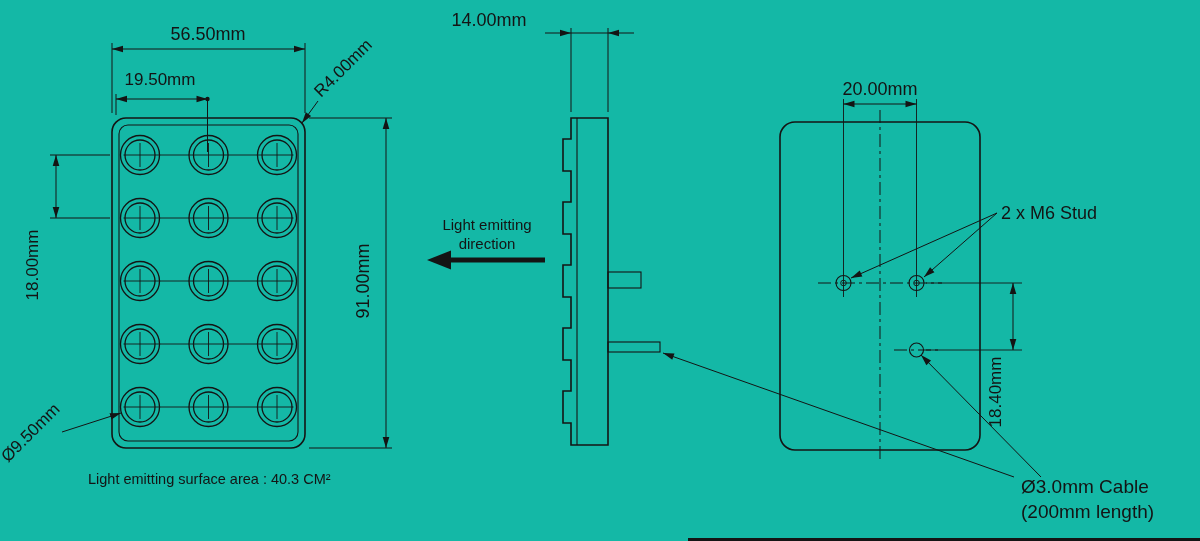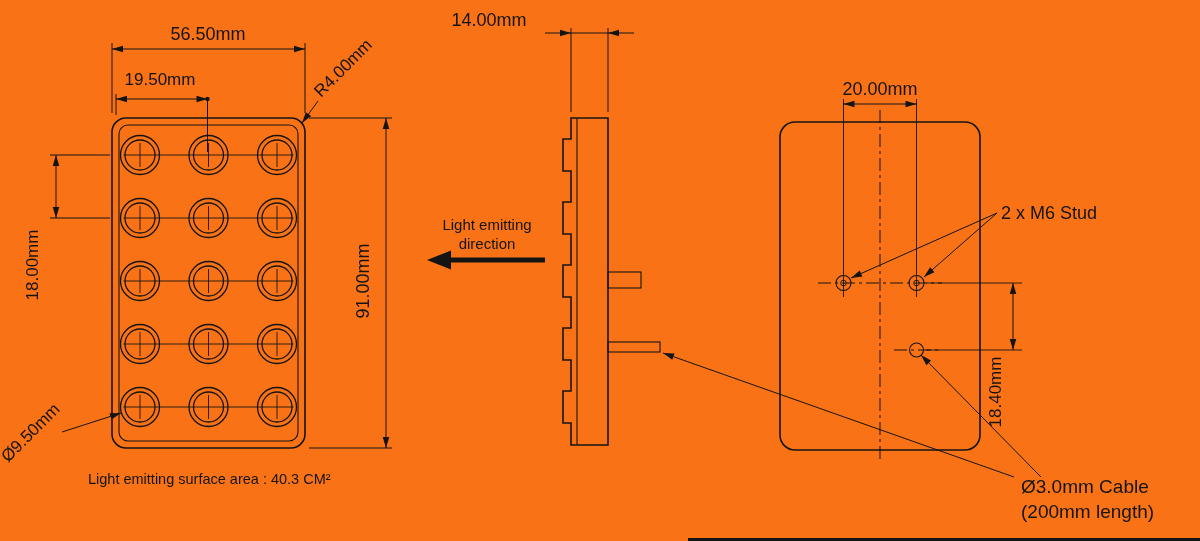--- a/index.html
+++ b/index.html
@@ -1,16 +1,16 @@
 <!DOCTYPE html>
 <html><head>
 <meta charset="utf-8">
 <style>
   html,body{margin:0;padding:0;background:#fff;}
-  .canvas{position:relative;width:1200px;height:541px;background:#f97316;overflow:hidden;
+  .canvas{position:relative;width:1200px;height:541px;background:#14b8a6;overflow:hidden;
           font-family:"Liberation Sans", sans-serif;}
   svg{display:block;}
   svg text{fill:#141414;font-family:"Liberation Sans", sans-serif;}
   .dim{font-size:17px;}
   .dim-lg{font-size:18px;}
   .note{font-size:14.5px;}
   .big{font-size:19px;}
   .outline{fill:none;stroke:#141414;stroke-width:1.6;}
   .thin{fill:none;stroke:#141414;stroke-width:1.1;}
   .xthin{fill:none;stroke:#141414;stroke-width:0.9;}

